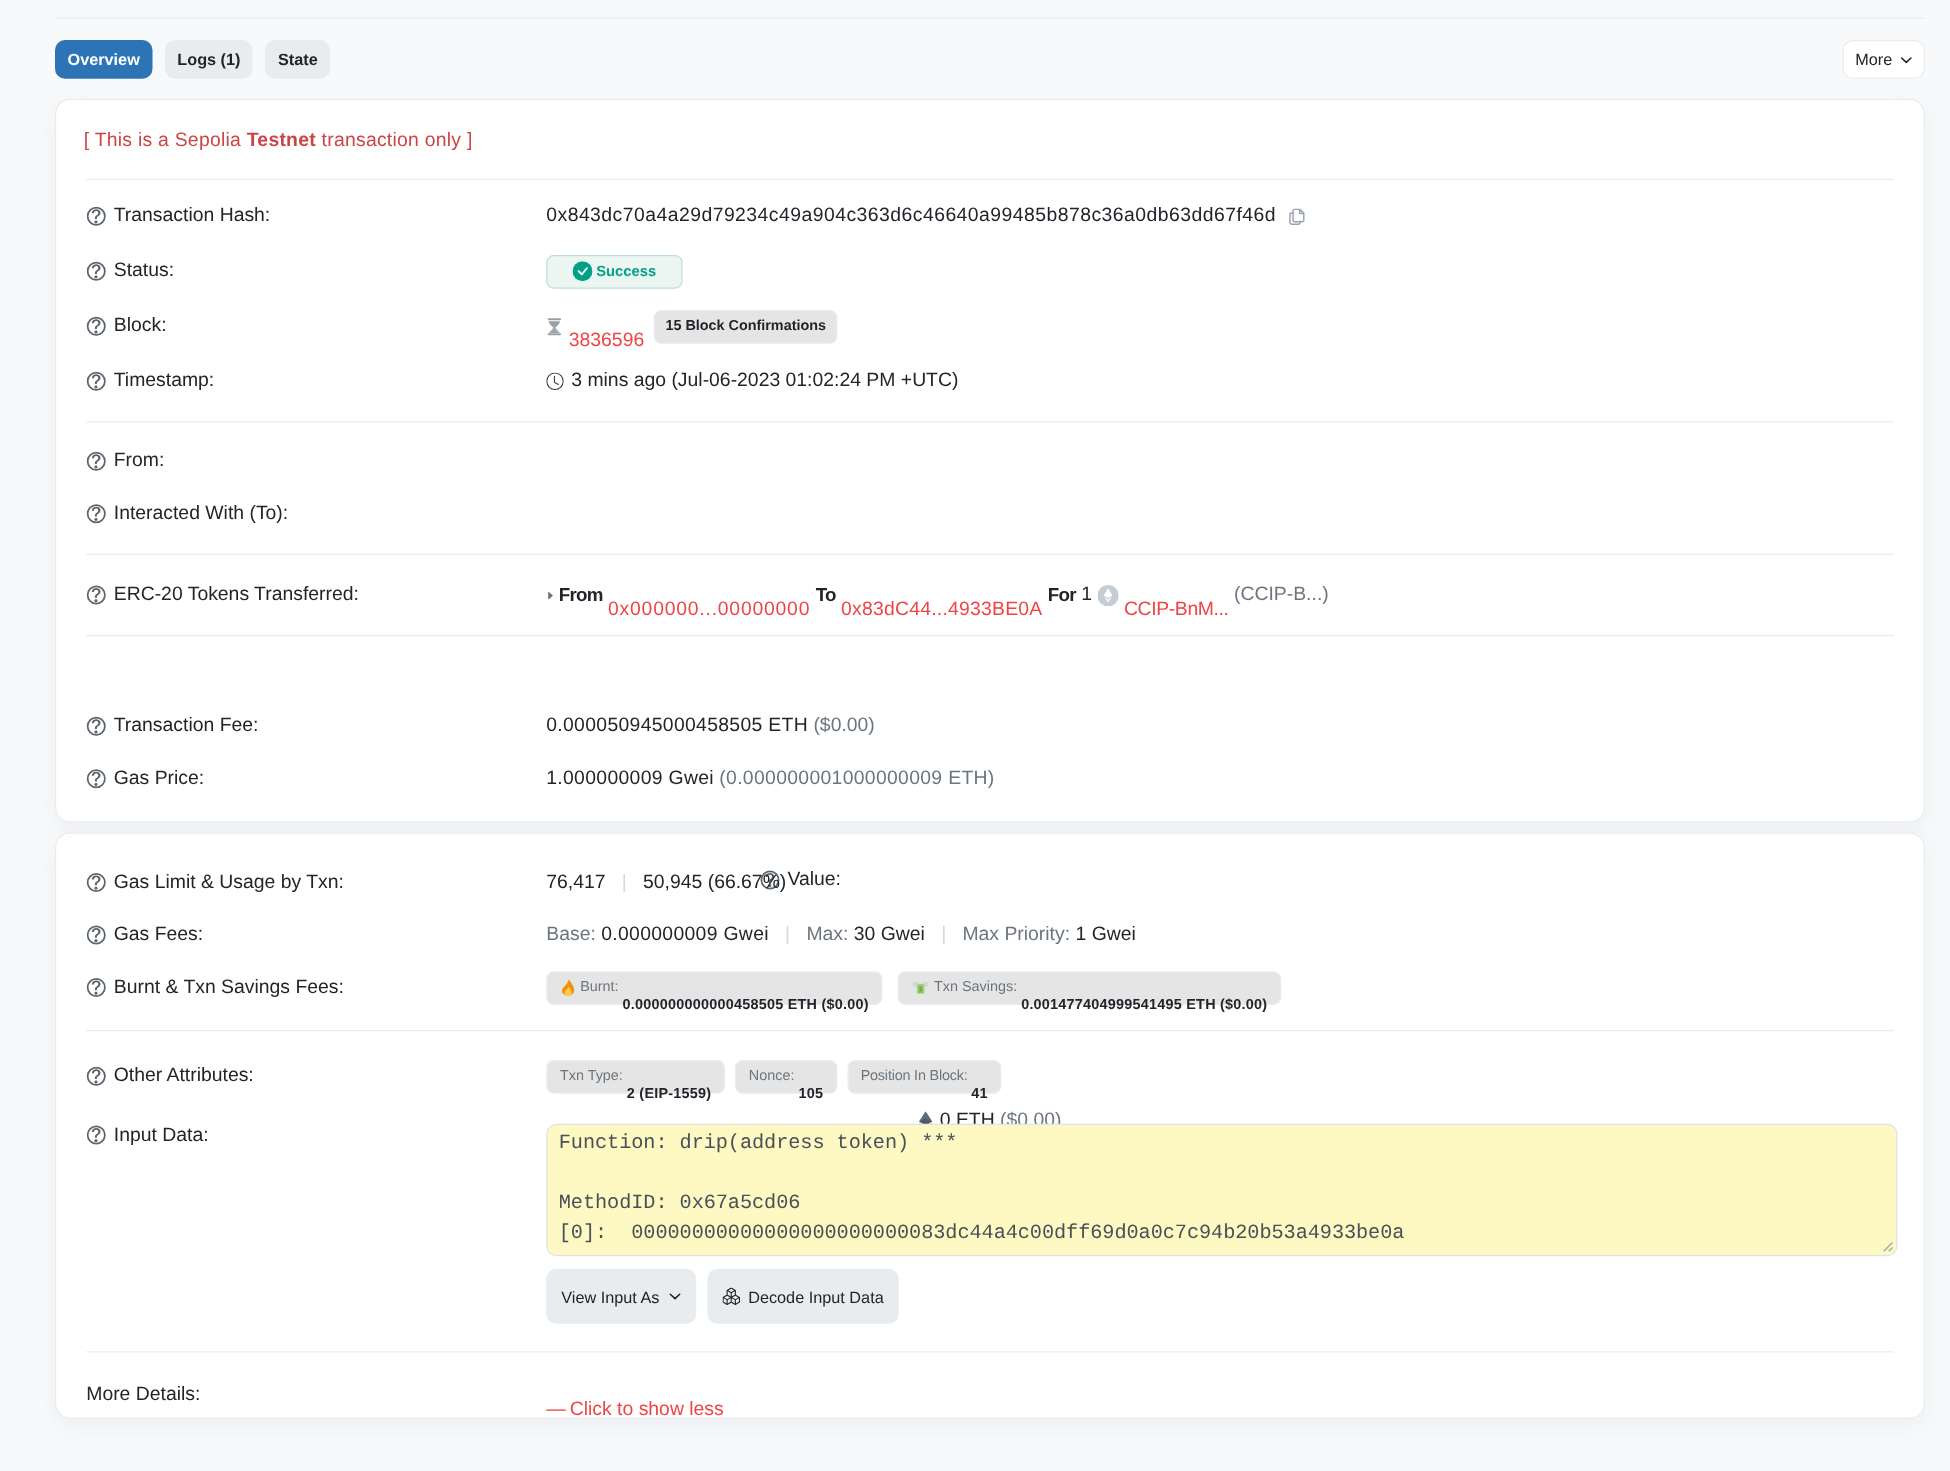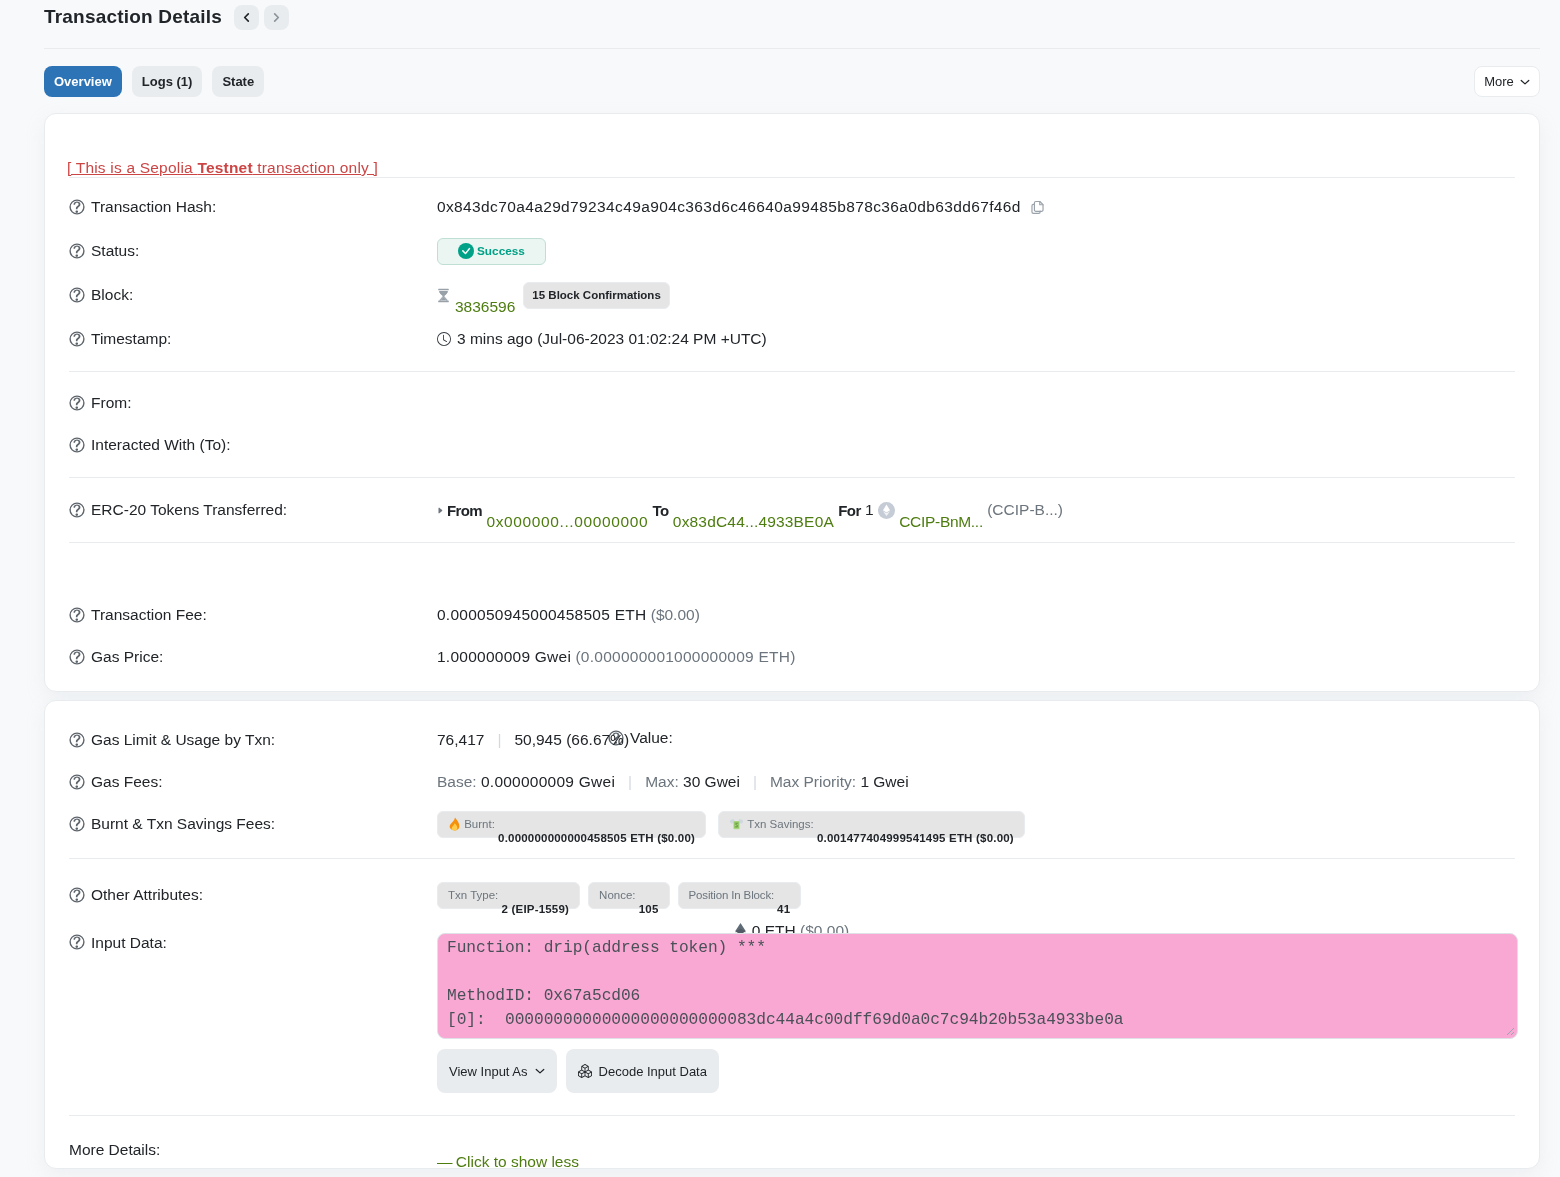--- a/index.html
+++ b/index.html
@@ -17,64 +17,51 @@
   .navbtn { width:25px; height:25px; border-radius:8px; background:#e9ecef; display:flex; align-items:center; justify-content:center; margin-left:12px; }
   .navbtn + .navbtn { margin-left:5px; }
   hr.top { border:none; border-top:1px solid #e9ecef; margin-top:14px; }
   .tabsrow { margin-top:17px; display:flex; align-items:center; height:31px; }
   .tab { height:31px; border-radius:8px; background:#e9ecef; color:#212529; font-size:13px; font-weight:700; display:flex; align-items:center; padding:0 10px; margin-right:10px; }
   .tab.active { background:#2d74b7; color:#fff; }
   .morebtn { margin-left:auto; height:31px; width:66px; border-radius:8px; background:#fff; border:1px solid #e9ecef; display:flex; align-items:center; justify-content:center; font-size:13px; color:#212529; gap:6px; }
   .card { background:#fff; border:1px solid #e9ecef; border-radius:12px; box-shadow:0 6px 18px rgba(189,197,209,.18); padding:0 24px; }
   .c1 { margin-top:16px; height:579px; }
   .c2 { margin-top:8px; height:469px; padding-top:18px; }
-  .warn { height:63px; display:flex; align-items:flex-end; padding-top:3px; color:#cc4545; font-size:15.5px; letter-spacing:.2px; margin-left:-2px;text-decoration:underline; }
+  .warn { height:63px; display:flex; align-items:center; padding-top:3px; color:#cc4545; font-size:15.5px; letter-spacing:.2px; margin-left:-2px; }
   .warn b { font-weight:700; }
   .val b { letter-spacing:-.6px; font-size:15px; }
   hr.div { border:none; border-top:1px solid #e9ecef; }
   .row { display:flex; align-items:center; }
   .h44 { height:44px; }
   .h42 { height:42px; }
   .h40 { height:40px;flex-direction:column; }
   .lbl { width:368px; flex:0 0 368px; display:flex; align-items:center; gap:6px; color:#212529; }
   .val { flex:1; display:flex; align-items:center; min-width:0; }
   .muted { color:#6c757d; }
   .sep { color:#d4d9de; margin:0 13px; }
-  a { color:#4d7c0f; text-decoration:none;margin-top:24px; }
+  a { color:#ef4444; text-decoration:none;margin-top:24px; }
   .badge { display:inline-flex; align-items:center; height:27px; padding:0 10px; border-radius:6px; background:#e5e5e5; border:1px solid #e9ecef; font-size:11.5px; white-space:nowrap; }
   .badge b { font-weight:700; color:#212529; font-size:inherit; letter-spacing:.2px;margin-top:28px; }
   .badge .bl { color:#6c757d; }
   .success { background:#ebf6f2; border:1px solid #bfdfd4; color:#00a186; font-weight:700; gap:3px; font-size:11.8px; height:27px; border-radius:6px; padding:0 20px; display:inline-flex; align-items:center; }
   .gbtn { height:44px; display:inline-flex; align-items:center; background:#e9ecef; border-radius:8px; padding:0 12px; font-size:13px; color:#212529; gap:7px; }
   textarea.inp, .inpbox {
-    width:1081px; height:106px; background:#f9a8d4; border:1px solid #dee2e6; border-radius:8px;
+    width:1081px; height:106px; background:#fef9c3; border:1px solid #dee2e6; border-radius:8px;
     font-family:"Liberation Mono", monospace; font-size:16.2px; line-height:24px; color:#495057;
     padding:2px 9px; resize:none; letter-spacing:-.05px; position:relative; white-space:pre; overflow:hidden;
   }
   .icn { flex:0 0 auto; display:block; }
   .hex { letter-spacing:.18px; }
   .num { letter-spacing:.25px; }
 </style>
 </head>
 <body>
 <div class="page">
 
-  <div class="pagehead">
-    <h1>Transaction Details</h1>
-    <div class="navbtn">
-        <svg width="9" height="9" viewBox="0 0 10 10" fill="none" stroke="#212529" stroke-width="1.8" stroke-linecap="round" stroke-linejoin="round">
-          <path d="M7 1 3 5l4 4"></path>
-        </svg>
-      </div>
-    <div class="navbtn">
-        <svg width="9" height="9" viewBox="0 0 10 10" fill="none" stroke="#8a939b" stroke-width="1.8" stroke-linecap="round" stroke-linejoin="round">
-          <path d="M3 1l4 4-4 4"></path>
-        </svg>
-      </div>
-  </div>
   <hr class="top">
   <div class="tabsrow">
     <span class="tab active">Overview</span>
     <span class="tab">Logs (1)</span>
     <span class="tab">State</span>
     <span class="morebtn">More <svg width="10" height="10" viewBox="0 0 16 16" fill="none" stroke="#212529" stroke-width="2" stroke-linecap="round" stroke-linejoin="round">
           <path d="M2 5.5 8 11l6-5.5"></path>
         </svg></span>
   </div>
 

